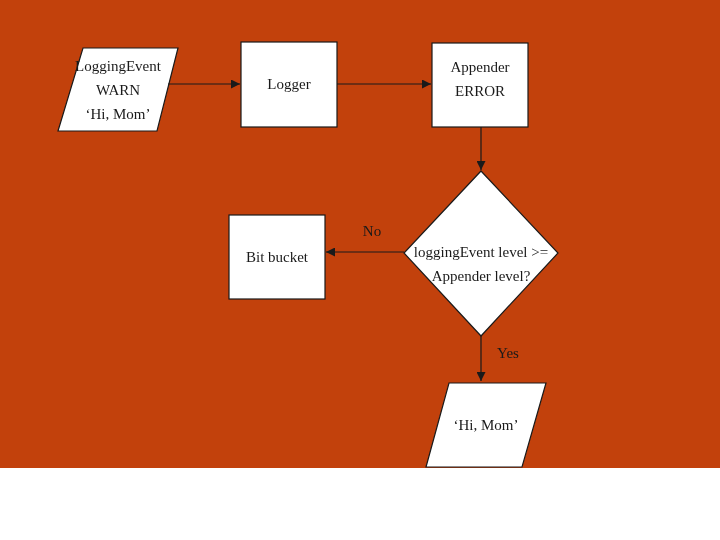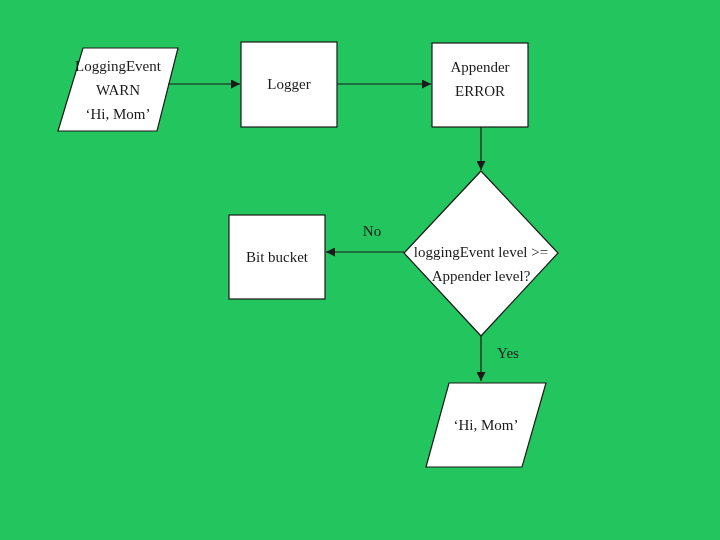--- a/index.html
+++ b/index.html
@@ -2,22 +2,22 @@
 <html><head>
 <meta charset="utf-8">
 <style>
   html, body {
     margin: 0;
     padding: 0;
     background: #ffffff;
   }
   .canvas-wrap {
     width: 720px;
-    height: 540px;
-    background: #22c55e;
+    height: 468px;
+    background: #c2410c;
     position: relative;
     overflow: hidden;
   }
   svg {
     display: block;
   }
   .shape {
     fill: #ffffff;
     stroke: #1a1a1a;
     stroke-width: 1.2;

